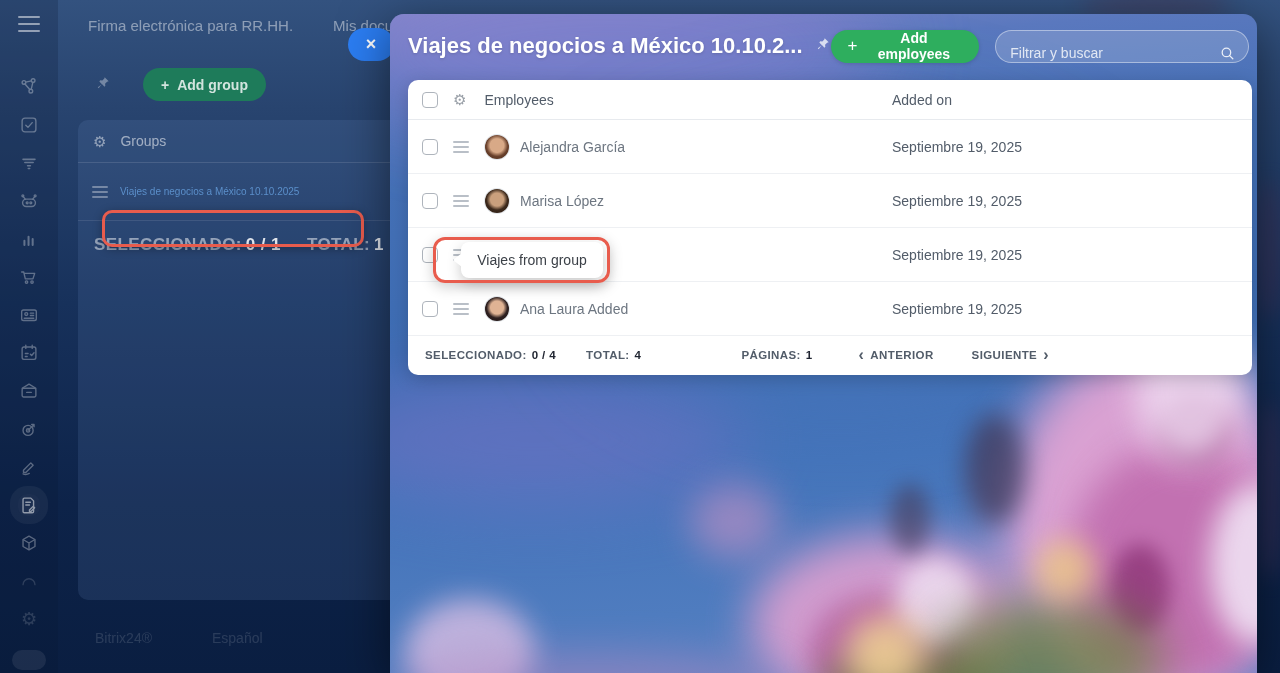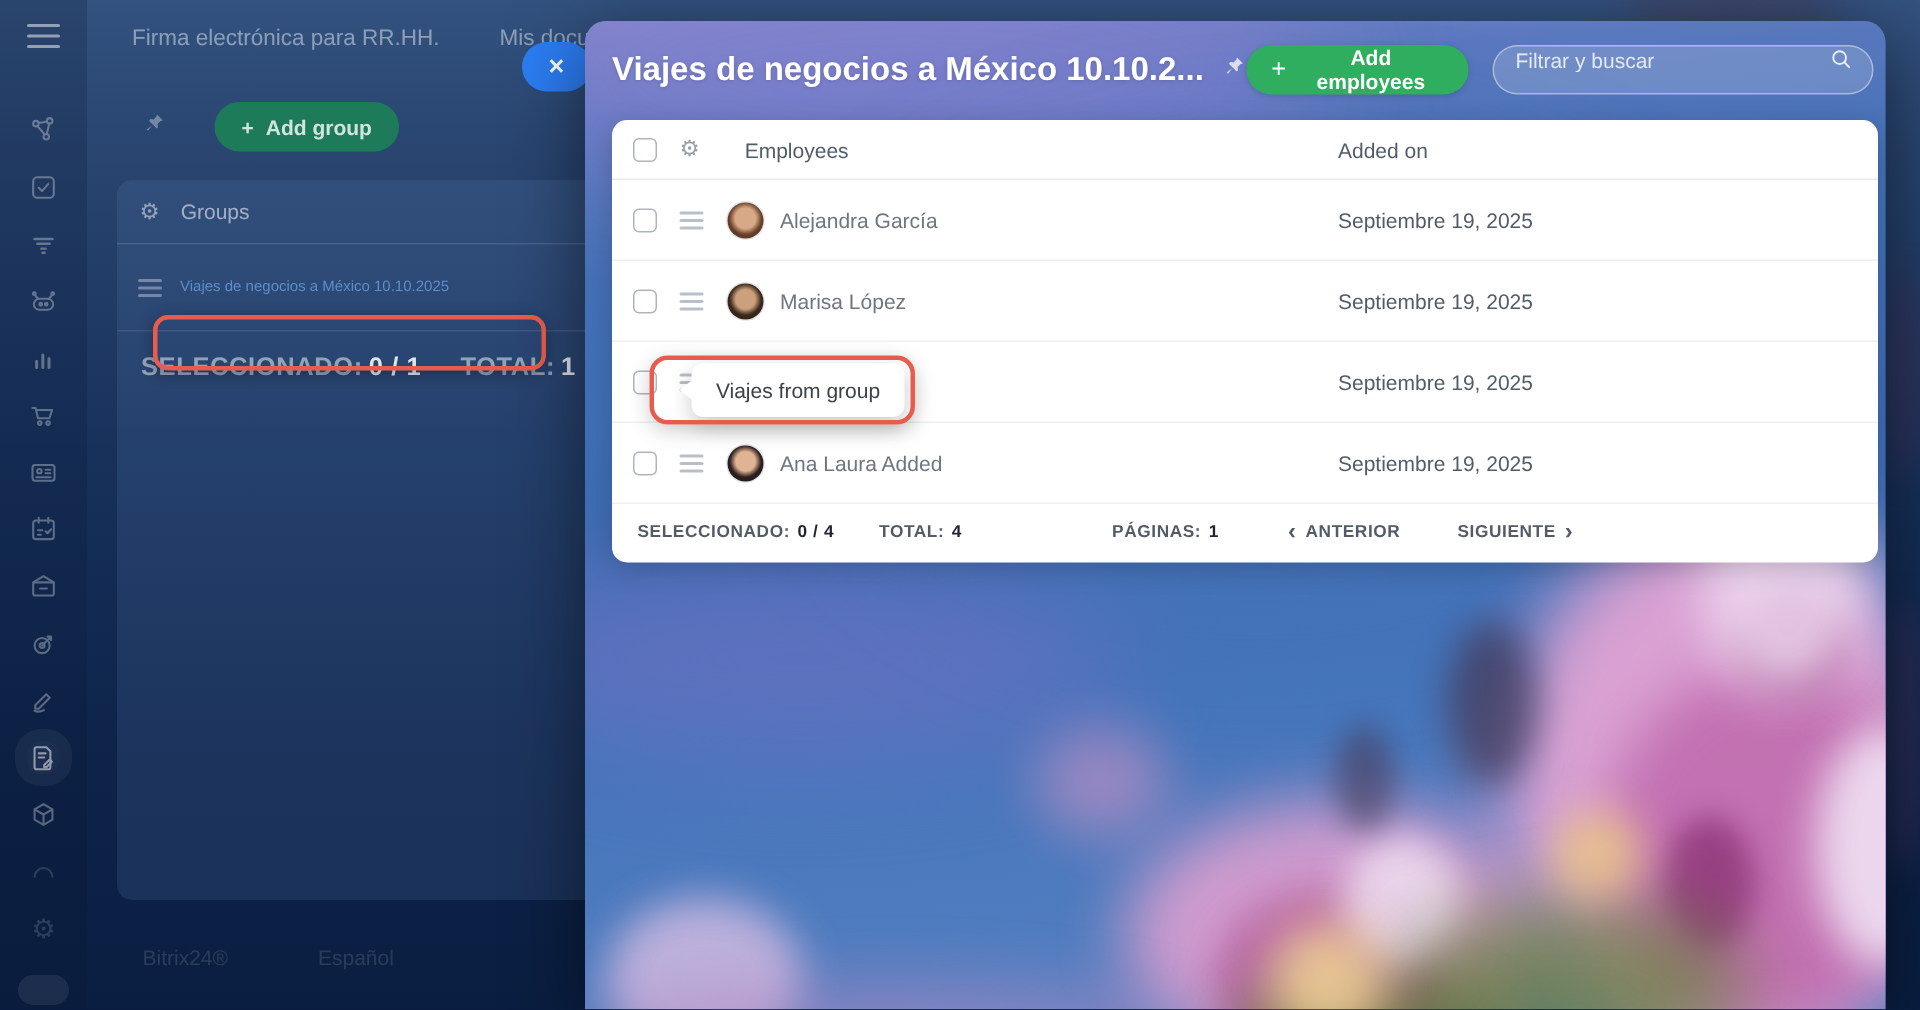--- a/index.html
+++ b/index.html
@@ -49,29 +49,29 @@
   .modal { position:absolute; left:390px; top:14px; width:867px; height:659px; border-radius:14px 14px 0 0; overflow:hidden; z-index:10; box-shadow:0 12px 50px rgba(0,0,0,.5);
     background:linear-gradient(175deg,#7e85c7 0%,#5a78be 9%,#4470b6 24%,#3d6cb3 46%,#4474ba 66%,#4f7cbf 85%,#5d84c4 100%); }
   .flowers { position:absolute; inset:0; z-index:1; }
   .blob { position:absolute; border-radius:50%; }
 
   .m-head { position:relative; z-index:3; display:flex; align-items:center; height:64px; padding:0 8px 0 18px; }
   .m-title { font-size:22px; font-weight:700; color:#fff; white-space:nowrap; text-shadow:0 1px 3px rgba(0,0,0,.15); }
   .pin-light { color:rgba(255,255,255,.75); margin-left:12px; cursor:pointer; }
   .btn-green { margin-left:auto; margin-right:16px; height:33px; border:none; border-radius:17px; background:#2eae5e; color:#fff; font-size:14px; font-weight:600; padding:0 17px; display:flex; align-items:center; gap:8px; cursor:pointer; box-shadow:0 1px 4px rgba(0,0,0,.15); }
   .btn-green .plus { font-size:17px; font-weight:400; }
-  .search { width:267px; height:33px; border-radius:17px; background:rgba(255,255,255,.16); border:1px solid rgba(255,255,255,.42); display:flex; align-items:flex-start; padding:0 12px; }
+  .search { width:267px; height:33px; border-radius:17px; background:rgba(255,255,255,.16); border:1px solid rgba(255,255,255,.42); display:flex; align-items:flex-end; padding:0 12px; }
   .search input { flex:1; background:none; border:none; outline:none; color:#fff; font-size:14px; min-width:0; }
   .search input::placeholder { color:rgba(255,255,255,.8); }
   .search svg { width:17px; height:17px; stroke:rgba(255,255,255,.85); flex:none; }
 
   .card { position:relative; z-index:3; margin:2px 5px 0 18px; height:295px; background:#fff; border-radius:10px; box-shadow:0 4px 18px rgba(0,0,0,.18); }
   .thead { position:relative; height:40px; display:flex; align-items:center; padding:0 14px; border-bottom:1px solid #e7eaee; color:#525c69; font-size:14px; }
   .thead .gear-char { margin-left:15px; color:#9aa0a8; font-size:15px; cursor:pointer; }
-  .thead .colname { margin-left:30px; }
+  .thead .colname { margin-left:18px; }
   .cb { width:16px; height:16px; border:1.5px solid #aeb4bc; border-radius:4px; background:#fff; flex:none; cursor:pointer; }
   .date-col { position:absolute; left:484px; color:#525c69; font-size:14px; }
   .trow { position:relative; height:54px; display:flex; align-items:center; padding:0 14px; border-bottom:1px solid #eef0f3; }
   .trow .drag { margin-left:15px; cursor:grab; }
   .trow .drag i { background:#b9bfc7; }
   .av { width:24px; height:24px; border-radius:50%; margin-left:16px; flex:none; box-shadow:0 0 0 1px #e2e6ea; }
   .av1 { background:radial-gradient(circle at 50% 44%,#d8a987 0 38%,#69402b 60%,#432a1b 100%); }
   .av2 { background:radial-gradient(circle at 50% 44%,#caa07d 0 36%,#3d2a1c 58%,#241712 100%); }
   .av4 { background:radial-gradient(circle at 50% 44%,#e0b394 0 36%,#2e2020 58%,#191012 100%); }
   .pname { margin-left:11px; color:#6d7681; font-size:14px; }

